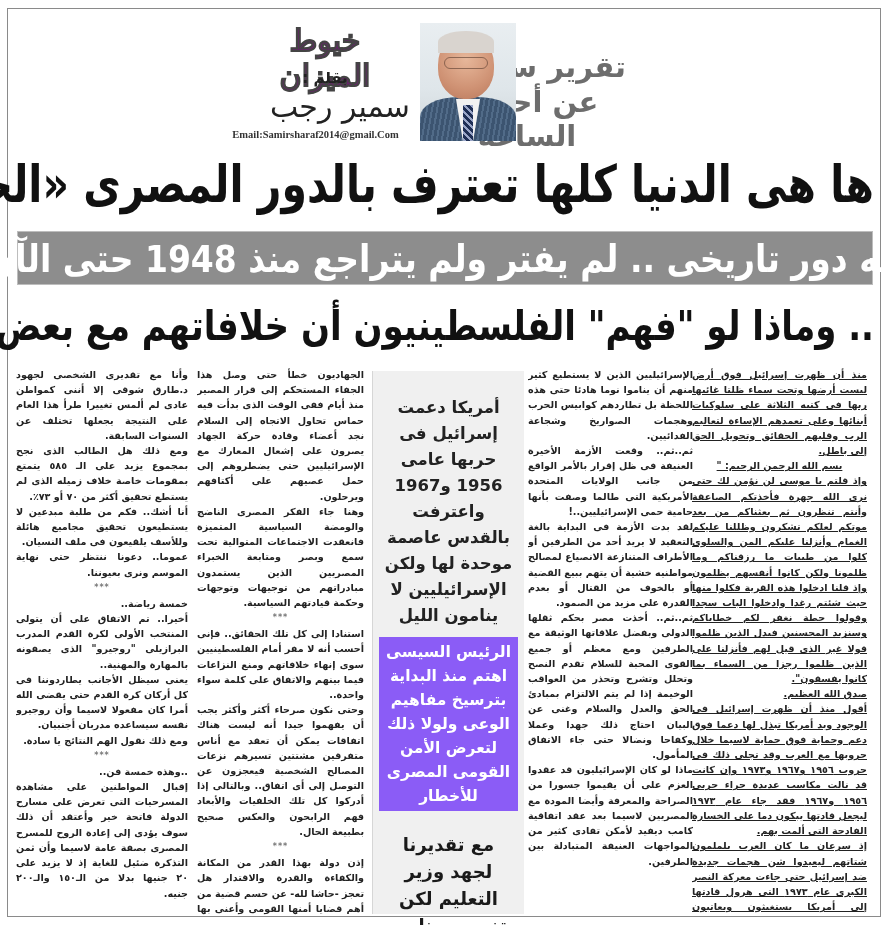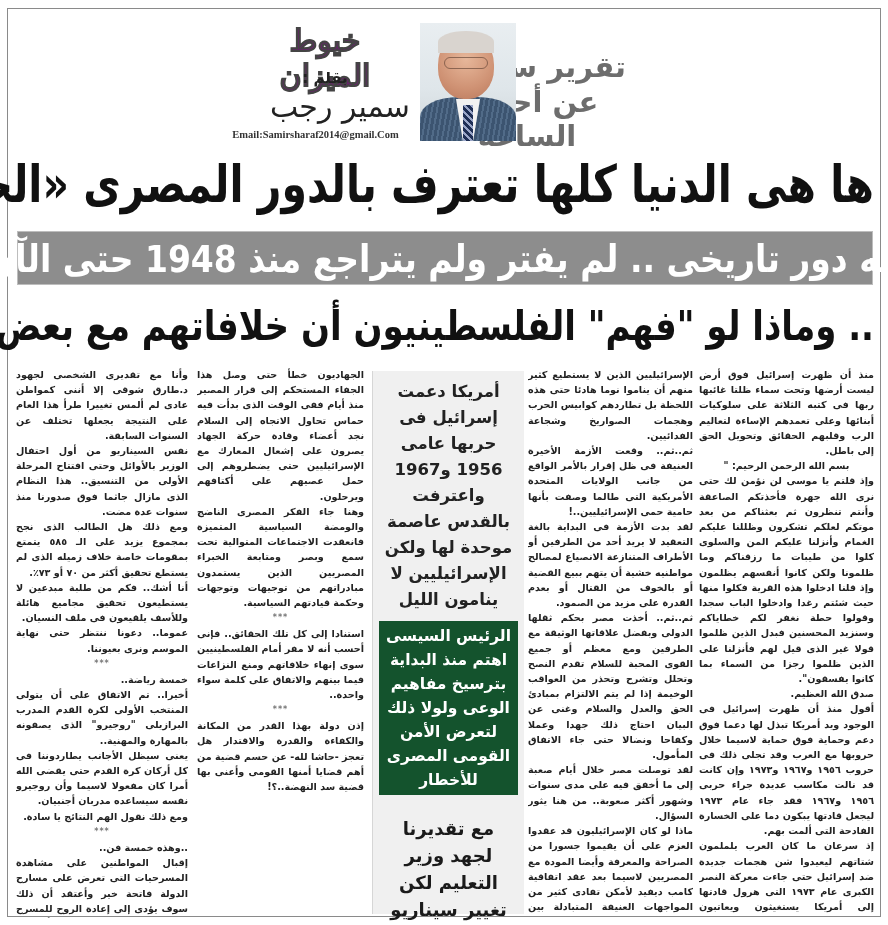--- a/index.html
+++ b/index.html
@@ -99,35 +99,35 @@
   .body-area { position: absolute; left: 0; top: 358px; width: 874px; height: 551px; }
   .col {
     position: absolute; top: 0; height: 551px; overflow: hidden;
     font-size: 9.6px; line-height: 15.2px; text-align: justify; color: #222;
     font-weight: bold;
   }
   .col p { margin: 0; }
   .col .stars { text-align: center; color: #777; letter-spacing: 1px; font-size: 8px; line-height: 12px; margin: 2px 0; }
   .col .center { text-align: center; }
 
-  .col-1 { right: 8px; width: 175px; }
+  .col-1 { right: 15px; width: 175px; text-decoration: underline; }
   .col-2 { right: 189px; width: 165px; margin-left: 21px; }
   .col-4 { right: 518px; width: 167px; }
   .col-5 { right: 694px; width: 172px; }
 
   
   .sidebar {
     position: absolute; right: 358px; top: 4px; width: 152px; height: 543px;
-    background: #f0f0f0; border-left: 1px solid #d6d6d6; padding: 4px 6px;
+    background: #f0f0f0; border-left: 1px solid #d6d6d6; padding: 20px 6px;
     text-align: center;
   }
   .pull { font-weight: bold; color: #222; }
   .pull-1 { font-size: 16.5px; line-height: 26px; padding-top: 4px; }
   .pull-dark {
-    background: #14532d; color: #fff; font-size: 15.5px; line-height: 24px;
+    background: #8b5cf6; color: #fff; font-size: 15.5px; line-height: 24px;
     margin: 8px 0 20px 0; padding: 3px 2px;
   }
   .pull-3 { font-size: 18px; line-height: 27px; color: #1a1a1a; margin-top: 4px; }
 </style>
 </head>
 <body>
 
 <div class="frame">
 
   <div class="header">
@@ -167,45 +167,44 @@
       <p>أقول منذ أن ظهرت إسرائيل فى الوجود ويد أمريكا تبذل لها دعما فوق دعم وحماية فوق حماية لاسيما خلال حروبها مع العرب وقد تجلى ذلك فى حروب ١٩٥٦ و١٩٦٧ و١٩٧٣ وإن كانت قد نالت مكاسب عديدة جراء حربى ١٩٥٦ و١٩٦٧ فقد جاء عام ١٩٧٣ ليجعل قادتها يبكون دما على الخسارة الفادحة التى ألمت بهم.</p>
       <p>إذ سرعان ما كان العرب يلملمون شتاتهم ليعيدوا شن هجمات جديدة ضد إسرائيل حتى جاءت معركة النصر الكبرى عام ١٩٧٣ التى هرول قادتها إلى أمريكا يستغيثون ويعاتبون ويهددون بينما العرب ثبتوا فوق أرضهم التى استعادوها فى ثبات ويقين.</p>
 
     </div>
 
     <div class="col col-2">
       <p>الإسرائيليين الذين لا يستطيع كثير منهم أن يناموا نوما هادئا حتى هذه اللحظة بل تطاردهم كوابيس الحرب وهجمات الصواريخ وشجاعة الفدائيين.</p>
       <p>ثم..ثم.. وقعت الأزمة الأخيرة العنيفة فى ظل إقرار بالأمر الواقع من جانب الولايات المتحدة الأمريكية التى طالما وصفت بأنها حامية حمى الإسرائيليين..!</p>
       <p>لقد بدت الأزمة فى البداية بالغة التعقيد لا يريد أحد من الطرفين أو الأطراف المتنازعة الانصياع لمصالح مواطنيه خشية أن يتهم ببيع القضية أو بالخوف من القتال أو بعدم القدرة على مزيد من الصمود.</p>
       <p>ثم..ثم.. أخذت مصر بحكم ثقلها الدولى وبفضل علاقاتها الوثيقة مع الطرفين ومع معظم أو جميع القوى المحبة للسلام تقدم النصح وتحلل وتشرح وتحذر من العواقب الوخيمة إذا لم يتم الالتزام بمبادئ الحق والعدل والسلام وغنى عن البيان احتاج ذلك جهدا وعملا وكفاحا ونضالا حتى جاء الاتفاق المأمول.</p>
-      <p>لقد توصلت مصر خلال أيام صعبة إلى ما أخفق فيه على مدى سنوات وشهور أكثر صعوبة.. من هنا يثور السؤال.</p>
       <p>ماذا لو كان الإسرائيليون قد عقدوا العزم على أن يقيموا جسورا من الصراحة والمعرفة وأيضا المودة مع المصريين لاسيما بعد عقد اتفاقية كامب ديفيد لأمكن تفادى كثير من المواجهات العنيفة المتبادلة بين الطرفين.</p>
 
     </div>
 
     <div class="sidebar">
       <div class="pull pull-1">أمريكا دعمت إسرائيل فى حربها عامى 1956 و1967 واعترفت بالقدس عاصمة موحدة لها ولكن الإسرائيليين لا ينامون الليل</div>
       <div class="pull pull-dark">الرئيس السيسى اهتم منذ البداية بترسيخ مفاهيم الوعى ولولا ذلك لتعرض الأمن القومى المصرى للأخطار</div>
       <div class="pull pull-3">مع تقديرنا لجهد وزير التعليم لكن تغيير سيناريو الثانوية العامة غير ملموس</div>
 
     </div>
 
     <div class="col col-4">
       <p>الجهاديون خطأ حتى وصل هذا الجفاء المستحكم إلى قرار المصير منذ أيام ففى الوقت الذى بدأت فيه حماس تحاول الاتجاه إلى السلام نجد أعضاء وقادة حركة الجهاد يصرون على إشعال المعارك مع الإسرائيليين حتى يضطروهم إلى حمل عصيهم على أكتافهم ويرحلون.</p>
       <p>وهنا جاء الفكر المصرى الناضج والومضة السياسية المتميزة فانعقدت الاجتماعات المتوالية تحت سمع وبصر ومتابعة الخبراء المصريين الذين يستمدون مبادراتهم من توجيهات وتوجهات وحكمة قيادتهم السياسية.</p>
       <p class="stars">***</p>
       <p>استنادا إلى كل تلك الحقائق.. فإنى أحسب أنه لا مفر أمام الفلسطينيين سوى إنهاء خلافاتهم ومنع النزاعات فيما بينهم والاتفاق على كلمة سواء واحدة..</p>
+      <p>وحتى نكون صرحاء أكثر وأكثر يجب أن يفهموا جيدا أنه ليست هناك اتفاقات يمكن أن تعقد مع أناس متفرقين مشتتين تسيرهم نزعات المصالح الشخصية فيعجزون عن التوصل إلى أى اتفاق.. وبالتالى إذا أدركوا كل تلك الخلفيات والأبعاد فهم الرابحون والعكس صحيح بطبيعة الحال.</p>
       <p class="stars">***</p>
       <p>إذن دولة بهذا القدر من المكانة والكفاءة والقدرة والاقتدار هل تعجز -حاشا لله- عن حسم قضية من أهم قضايا أمنها القومى وأعنى بها قضية سد النهضة..؟!</p>
 
     </div>
 
     <div class="col col-5">
       <p>وأنا مع تقديرى الشخصى لجهود د.طارق شوقى إلا أننى كمواطن عادى لم ألمس تغييرا طرأ هذا العام على النتيجة يجعلها تختلف عن السنوات السابقة.</p>
-      <p>نفس السيناريو من أول احتفال الوزير بالأوائل وحتى افتتاح المرحلة الأولى من التنسيق.. هذا النظام الذى مازال جاثما فوق صدورنا منذ سنوات عدة مضت.</p>
       <p>ومع ذلك هل الطالب الذى نجح بمجموع يزيد على الـ ٥٨٥ يتمتع بمقومات خاصة خلاف زميله الذى لم يستطع تحقيق أكثر من ٧٠ أو ٧٣٪.</p>
       <p>أنا أشك.. فكم من طلبة مبدعين لا يستطيعون تحقيق مجاميع هائلة وللأسف يلقيعون فى ملف النسيان.</p>
       <p>عموما.. دعونا ننتظر حتى نهاية الموسم ونرى بعيوننا.</p>
       <p class="stars">***</p>
       <p>خمسة رياضة..</p>
       <p>أخيرا.. تم الاتفاق على أن يتولى المنتخب الأولى لكرة القدم المدرب البرازيلى "روجيرو" الذى يصفونه بالمهارة والمهنية..</p>
       <p>يعنى سيظل الأجانب يطاردوننا فى كل أركان كرة القدم حتى يقضى الله أمرا كان مفعولا لاسيما وأن روجيرو نفسه سيساعده مدربان أجنبيان.</p>
       <p>ومع ذلك نقول الهم النتائج يا سادة.</p>
       <p class="stars">***</p>
       <p>..وهذه خمسة فن..</p>

